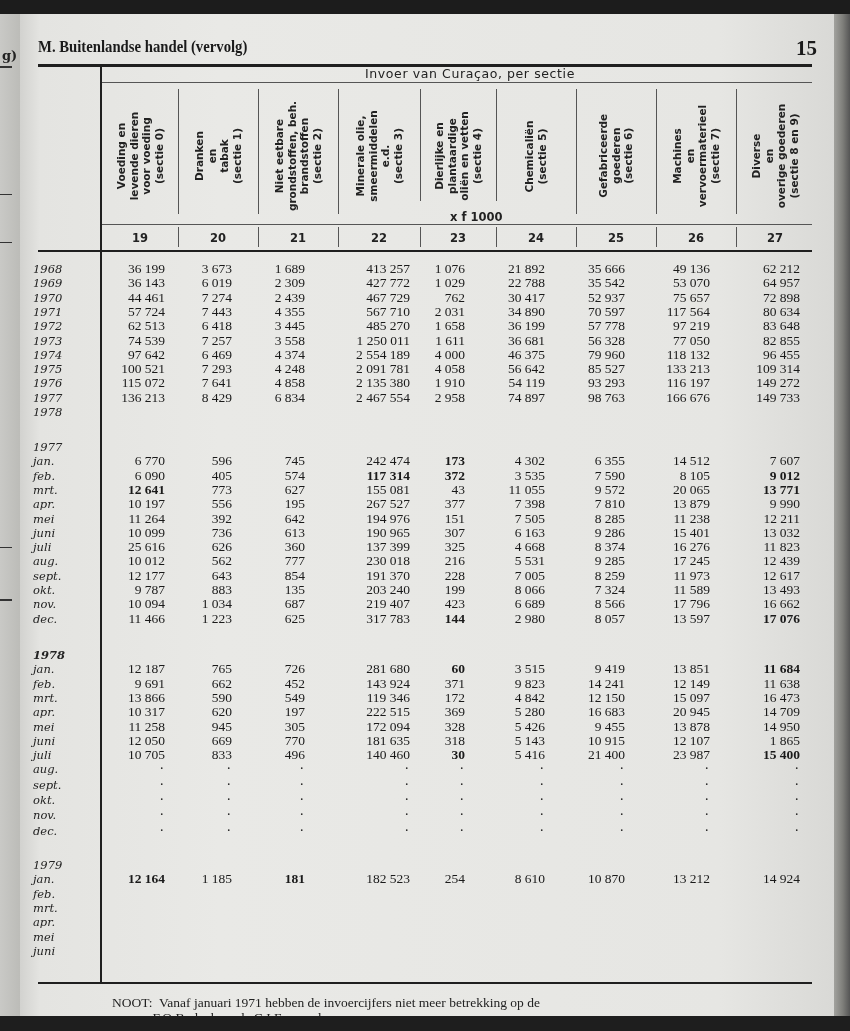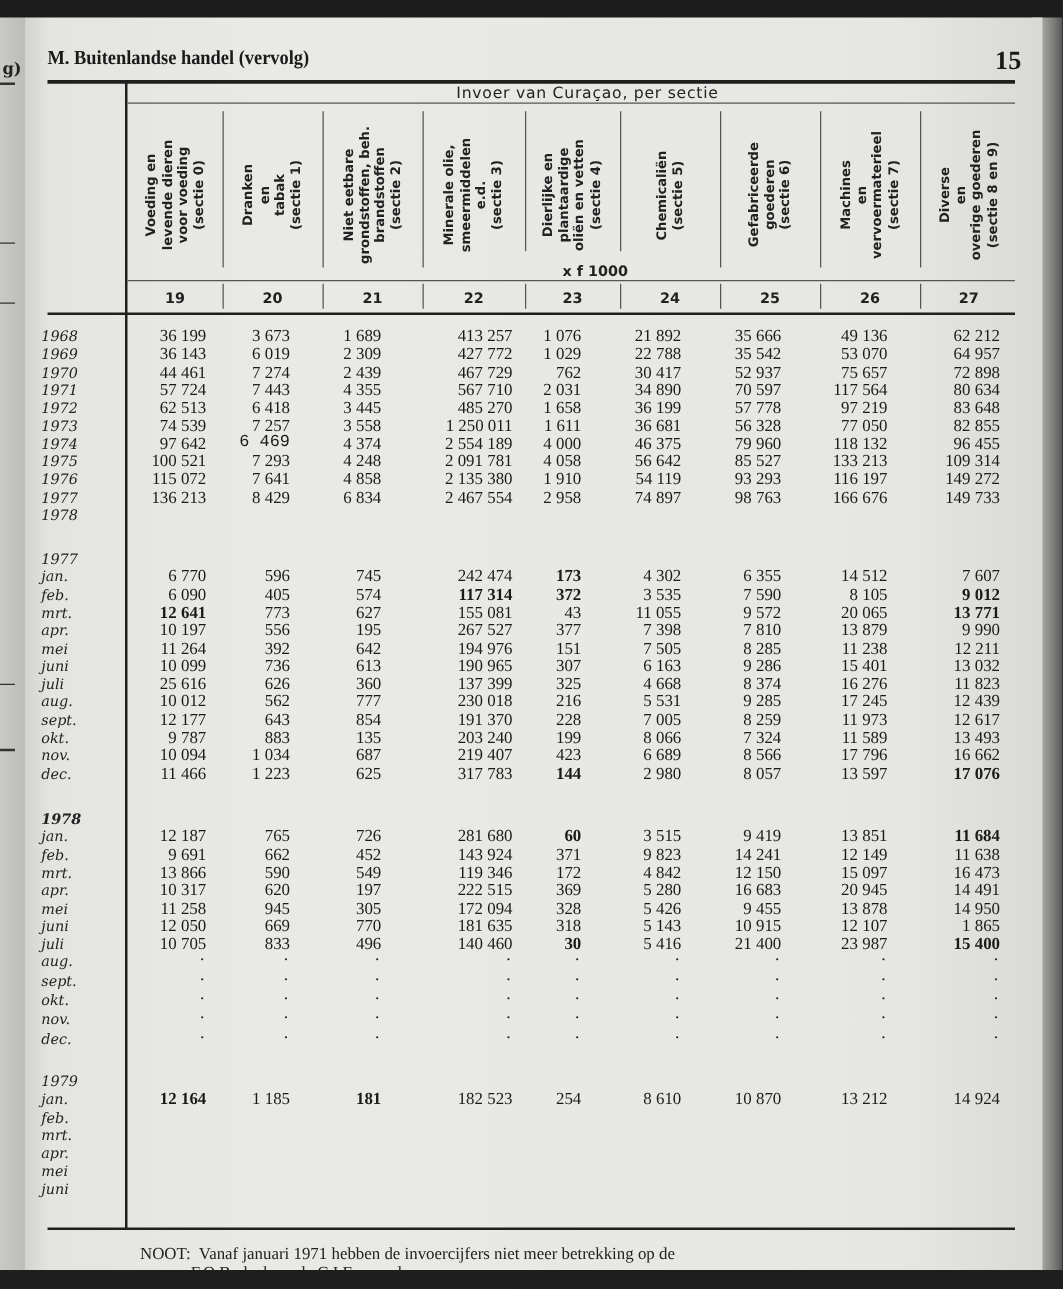--- a/index.html
+++ b/index.html
@@ -235,21 +235,21 @@
       <div class="cell" style="right: 602px; top: 318.5px;">7 257</div>
       <div class="cell" style="right: 529px; top: 318.5px;">3 558</div>
       <div class="cell" style="right: 424px; top: 318.5px;">1 250 011</div>
       <div class="cell" style="right: 369px; top: 318.5px;">1 611</div>
       <div class="cell" style="right: 289px; top: 318.5px;">36 681</div>
       <div class="cell" style="right: 209px; top: 318.5px;">56 328</div>
       <div class="cell" style="right: 124px; top: 318.5px;">77 050</div>
       <div class="cell" style="right: 34px; top: 318.5px;">82 855</div>
       <div class="row-label" style="top: 333.8px;">1974</div>
       <div class="cell" style="right: 669px; top: 332.8px;">97 642</div>
-      <div class="cell" style="right: 602px; top: 332.8px; font-family: Liberation Mono, monospace;">6 469</div>
+      <div class="cell" style="right: 602px; top: 332.8px;">6 469</div>
       <div class="cell" style="right: 529px; top: 332.8px;">4 374</div>
       <div class="cell" style="right: 424px; top: 332.8px;">2 554 189</div>
       <div class="cell" style="right: 369px; top: 332.8px;">4 000</div>
       <div class="cell" style="right: 289px; top: 332.8px;">46 375</div>
       <div class="cell" style="right: 209px; top: 332.8px;">79 960</div>
       <div class="cell" style="right: 124px; top: 332.8px;">118 132</div>
       <div class="cell" style="right: 34px; top: 332.8px;">96 455</div>
       <div class="row-label" style="top: 348.1px;">1975</div>
       <div class="cell" style="right: 669px; top: 347.1px;">100 521</div>
       <div class="cell" style="right: 602px; top: 347.1px;">7 293</div>
@@ -435,21 +435,21 @@
       <div class="cell" style="right: 34px; top: 675.9px;">16 473</div>
       <div class="row-label" style="top: 691.2px;">apr.</div>
       <div class="cell" style="right: 669px; top: 690.2px;">10 317</div>
       <div class="cell" style="right: 602px; top: 690.2px;">620</div>
       <div class="cell" style="right: 529px; top: 690.2px;">197</div>
       <div class="cell" style="right: 424px; top: 690.2px;">222 515</div>
       <div class="cell" style="right: 369px; top: 690.2px;">369</div>
       <div class="cell" style="right: 289px; top: 690.2px;">5 280</div>
       <div class="cell" style="right: 209px; top: 690.2px;">16 683</div>
       <div class="cell" style="right: 124px; top: 690.2px;">20 945</div>
-      <div class="cell" style="right: 34px; top: 690.2px;">14 491</div>
+      <div class="cell" style="right: 34px; top: 690.2px;">14 709</div>
       <div class="row-label" style="top: 705.5px;">mei</div>
       <div class="cell" style="right: 669px; top: 704.5px;">11 258</div>
       <div class="cell" style="right: 602px; top: 704.5px;">945</div>
       <div class="cell" style="right: 529px; top: 704.5px;">305</div>
       <div class="cell" style="right: 424px; top: 704.5px;">172 094</div>
       <div class="cell" style="right: 369px; top: 704.5px;">328</div>
       <div class="cell" style="right: 289px; top: 704.5px;">5 426</div>
       <div class="cell" style="right: 209px; top: 704.5px;">9 455</div>
       <div class="cell" style="right: 124px; top: 704.5px;">13 878</div>
       <div class="cell" style="right: 34px; top: 704.5px;">14 950</div>

